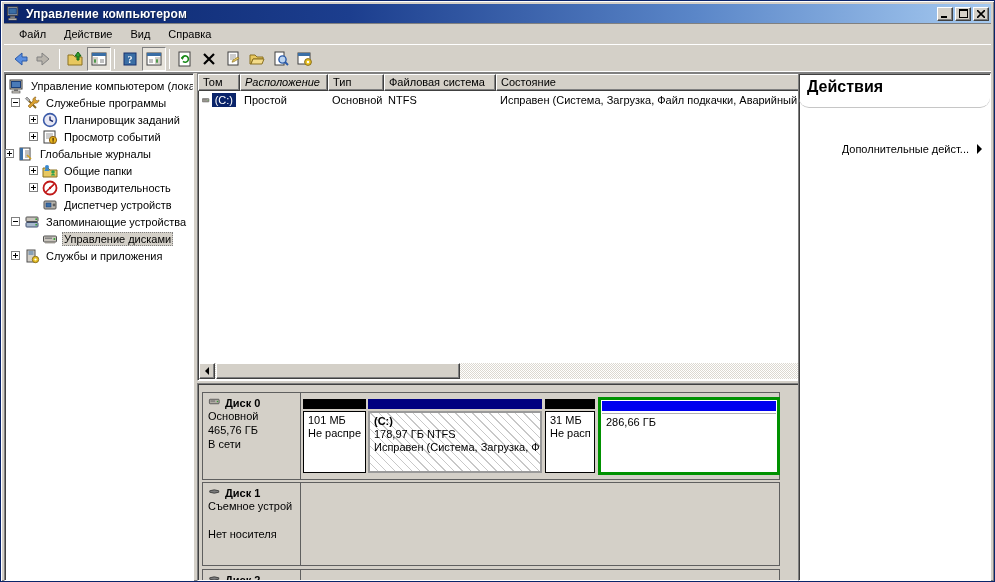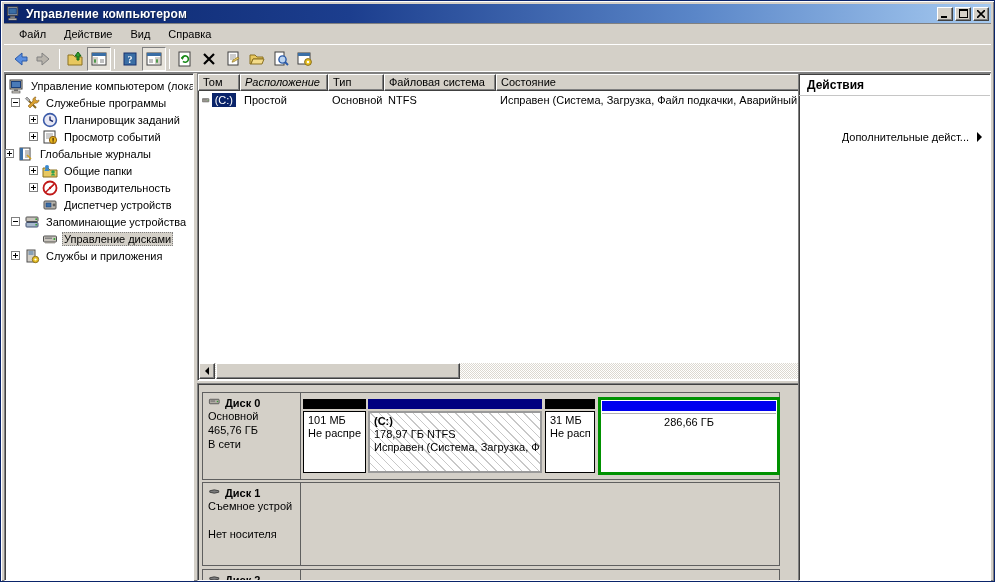--- a/index.html
+++ b/index.html
@@ -91,27 +91,27 @@
   .dlabel .dname { font-weight:bold; display:flex; gap:3px; white-space:nowrap; }
   .dlabel .dline { white-space:nowrap; overflow:hidden; line-height:14px; }
   .dparts { position:relative; flex:1; }
 
   .part { position:absolute; top:6px; bottom:6px; display:flex; flex-direction:column; }
   .pbar { height:10px; flex:0 0 auto; margin-bottom:2px; }
   .pbody { flex:1; background:#fff; border:1px solid #000; padding:2px 4px; overflow:hidden; }
   .pline { white-space:nowrap; line-height:13px; }
   .part.hatched .pbody { border:2px solid #9a9a9a;
     background:repeating-linear-gradient(45deg,#fff 0 5px,#c8c8c8 5px 6px); }
-  .part.freegreen { border:3px solid #009100; top:4px; bottom:4px; padding:1px; background:#fff;text-align:center; }
+  .part.freegreen { border:3px solid #009100; top:4px; bottom:4px; padding:1px; background:#fff; }
   .part.freegreen .pbar { margin:0 0 2px 0; }
   .part.freegreen .pbody { border:1px solid #b0b0b0; border-width:1px 0 0 0; }
 
   
   .actions { position:absolute; left:794px; top:0; right:0; bottom:0; background:#fff; overflow:hidden; }
-  .act-title { font-weight:bold; font-size:12px; padding:4px 8px 3px 8px; border-bottom:1px solid #c6c6c6; }
+  .act-title { font-weight:bold; font-size:16px; padding:4px 8px 11px 8px; border-bottom:1px solid #c6c6c6;border-radius:10px; }
   .act-section { height:24px; margin-top:1px; display:flex; align-items:center; justify-content:space-between;
     padding:0 10px; color:#fff; font-weight:bold;
     background:linear-gradient(180deg,#89aeе9 0%,#7da7e8 0%,#4f7fd0 45%,#24489c 100%); }
   .act-section .collapse { width:0; height:0; border:5px solid transparent; border-bottom-color:#fff; border-top-width:0; }
   .act-item { display:flex; align-items:center; justify-content:flex-end; gap:8px; padding:10px 8px 4px 8px; }
   .act-item .lbl { white-space:nowrap; overflow:hidden; }
   .act-arrow { width:0; height:0; border:5px solid transparent; border-left-color:#000; border-right-width:0; }
 
   svg { display:block; }
 </style>

